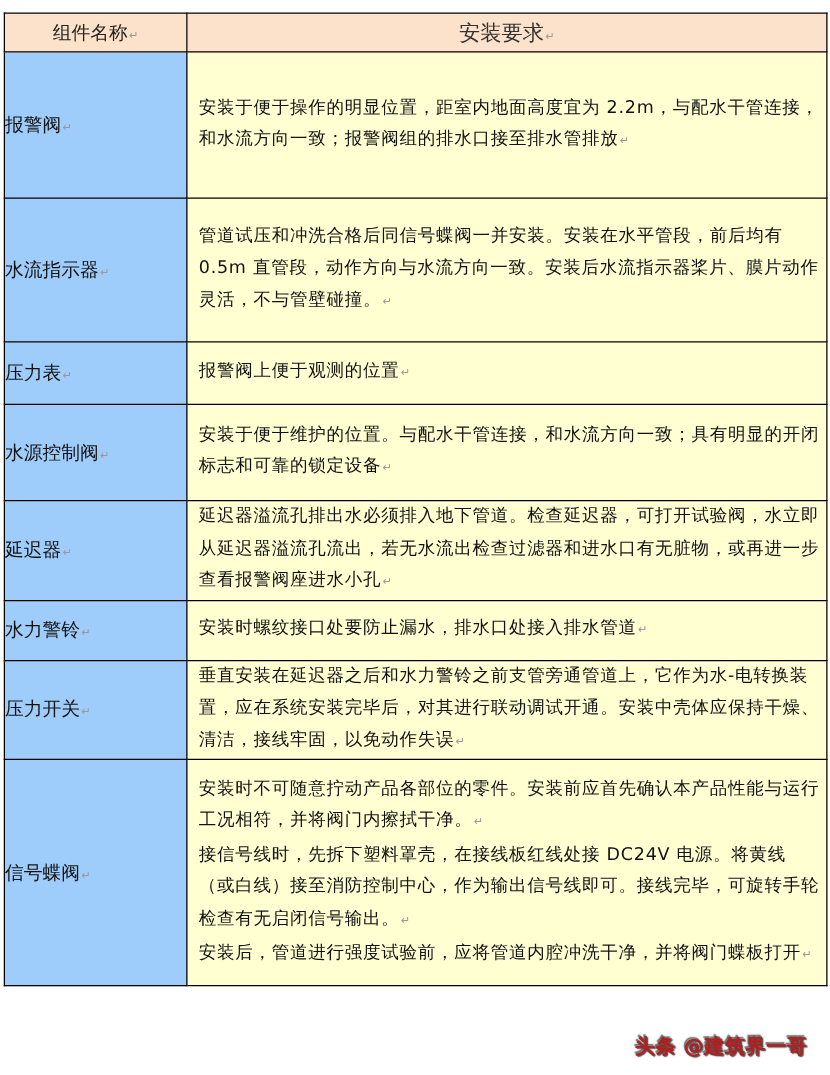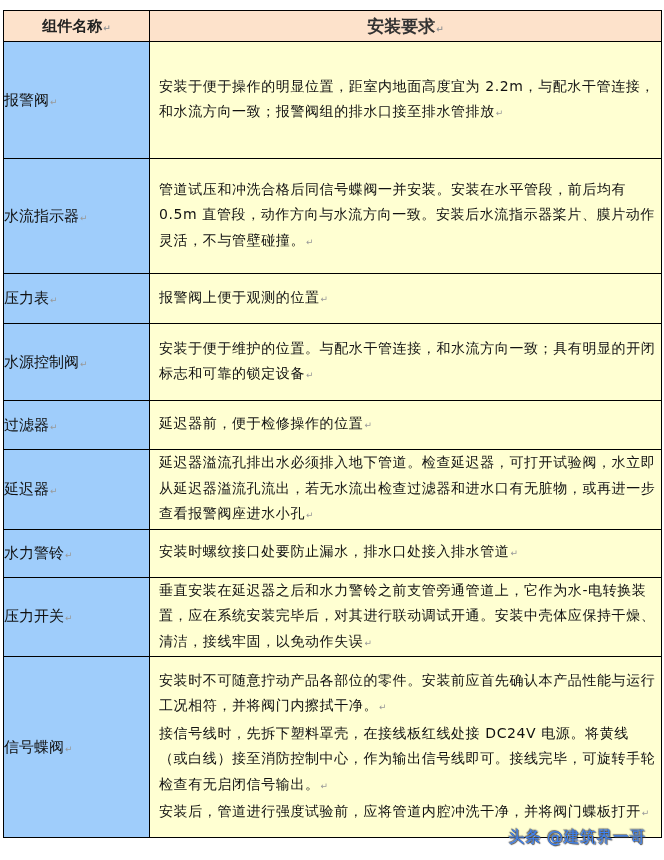--- a/index.html
+++ b/index.html
@@ -2,30 +2,30 @@
 <html><head>
   <meta charset="utf-8">
   <style>
     html, body { margin: 0; padding: 0; background: #ffffff; }
     body { width: 664px; height: 860px; position: relative; overflow: hidden;
       font-family: "DejaVu Sans", "Liberation Sans", sans-serif; }
     .tbl { position: absolute; left: 3px; top: 10px; width: 659px;
       border-collapse: collapse; table-layout: fixed; }
     .tbl td, .tbl th { border: 1.5px solid #000; padding: 0; vertical-align: middle; }
     .col-name { width: 146px; }
-    .hdr th { background: #fde2cb; height: 30px; font-weight: bold; color: #222; }
+    .hdr th { background: #fde2cb; height: 30px; font-weight: normal; color: #222; }
     .hdr .h1 { font-size: 15px; text-align: center; }
     .hdr .h2 { font-size: 17px; color: #333; }
     .name { background: #9fcdfb; font-size: 15px; color: #111; }
     .req { background: #ffffd2; font-size: 14px; color: #111; line-height: 25.5px;
       padding: 0 4px 0 9px !important; letter-spacing: 0.6px; }
     .req p { margin: 0; }
     .pm { color: #999; font-size: 9px; margin-left: 1px; }
-    .wm { position: absolute; right: 18px; bottom: 12px; font-size: 16px; font-weight: normal;
-      color: #3b82f6; text-shadow: 0 0 1px #555, 1px 1px 1px #444, -1px -1px 1px #666;
+    .wm { position: absolute; right: 18px; bottom: 12px; font-size: 16px; font-weight: bold;
+      color: #b91c1c; text-shadow: 0 0 1px #555, 1px 1px 1px #444, -1px -1px 1px #666;
       letter-spacing: 0.5px; margin-left: 45px; }
   </style>
 </head>
 <body>
 
 <table class="tbl">
   <colgroup>
       <col class="col-name">
       <col>
     </colgroup>
@@ -53,26 +53,20 @@
         <td class="req">
           <p><span>报警阀上便于观测的位置</span><span class="pm">↵</span></p>
         </td>
       </tr>
       <tr style="height: 77px; padding-left: 32px;">
         <td class="name"><span>水源控制阀</span><span class="pm">↵</span></td>
         <td class="req">
           <p><span>安装于便于维护的位置。与配水干管连接，和水流方向一致；具有明显的开闭标志和可靠的锁定设备</span><span class="pm">↵</span></p>
         </td>
       </tr>
-      <tr style="height: 49px;">
-        <td class="name"><span>过滤器</span><span class="pm">↵</span></td>
-        <td class="req">
-          <p><span>延迟器前，便于检修操作的位置</span><span class="pm">↵</span></p>
-        </td>
-      </tr>
       <tr style="height: 79px;">
         <td class="name"><span>延迟器</span><span class="pm">↵</span></td>
         <td class="req">
           <p><span>延迟器溢流孔排出水必须排入地下管道。检查延迟器，可打开试验阀，水立即从延迟器溢流孔流出，若无水流出检查过滤器和进水口有无脏物，或再进一步查看报警阀座进水小孔</span><span class="pm">↵</span></p>
         </td>
       </tr>
       <tr style="height: 48px;">
         <td class="name"><span>水力警铃</span><span class="pm">↵</span></td>
         <td class="req">
           <p><span>安装时螺纹接口处要防止漏水，排水口处接入排水管道</span><span class="pm">↵</span></p>

